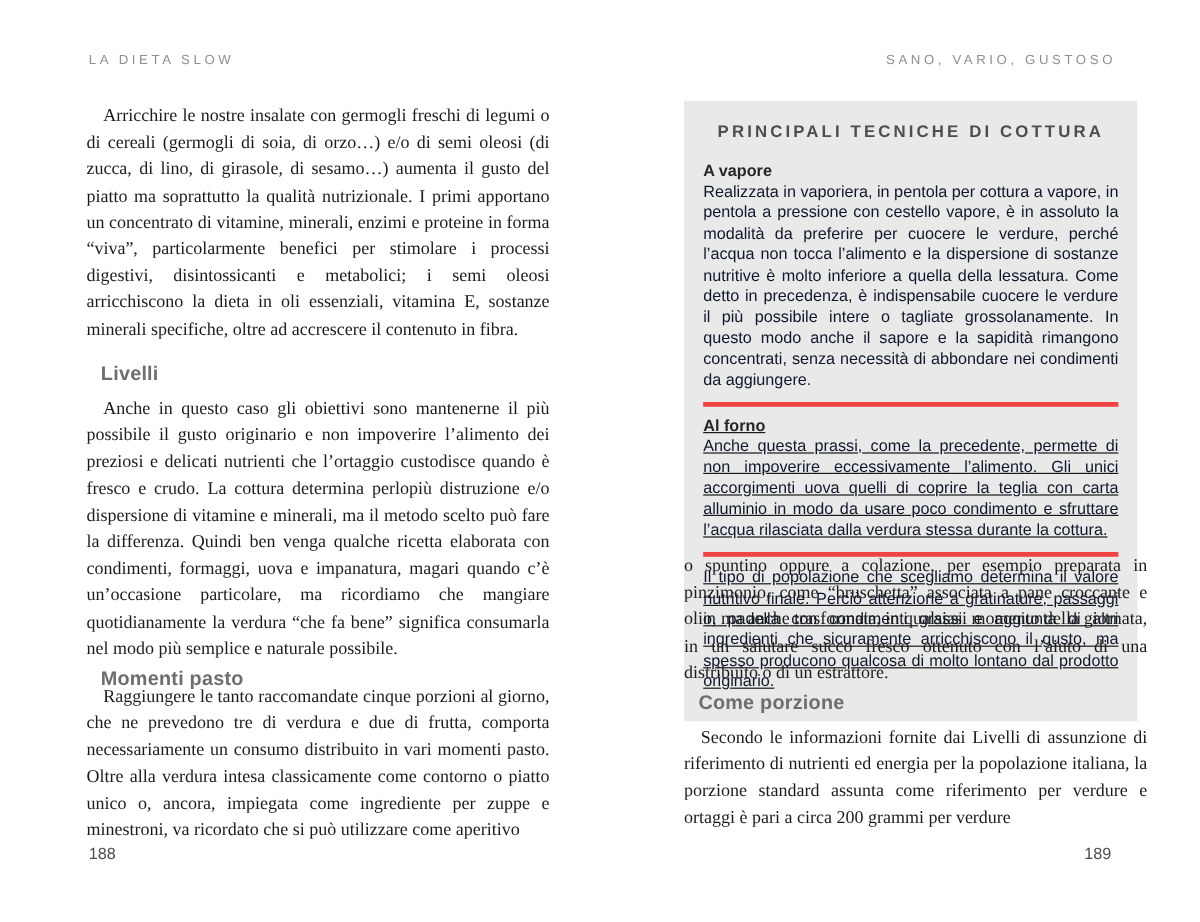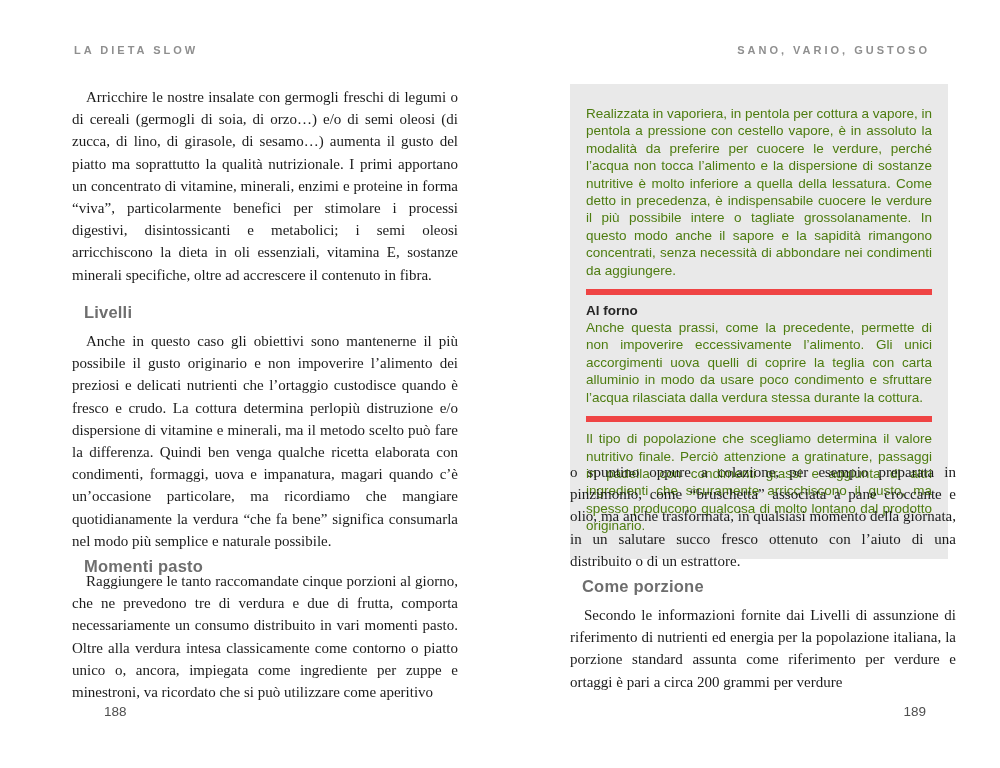--- a/index.html
+++ b/index.html
@@ -7,21 +7,21 @@
     width:1000px;height:768px;position:relative;background:#ffffff;
     font-family:"Liberation Serif","DejaVu Serif",serif;
     color:#1a1a1a;
     -webkit-font-smoothing:antialiased;
   }
 
   
   .running-head{
     position:absolute;top:44px;
     font-family:"Liberation Sans","DejaVu Sans",sans-serif;
-    font-size:11px;letter-spacing:3px;color:#8f8f8f;font-weight:700;
+    font-size:11px;letter-spacing:3px;color:#8f8f8f;font-weight:400;
     white-space:nowrap;
   }
   .rh-left{left:74px;}
   .rh-right{right:70px;margin-left:40px;}
 
   
   .col{position:absolute;width:386px;}
   .col-left{left:72px;}
   .col-right{left:570px;}
 
@@ -43,38 +43,38 @@
     background:#e9e9e9;box-sizing:border-box;
     padding:13px 16px 14px 16px;
   }
   .gray-box .box-title{
     margin:4px 0 10px 0;text-align:center;
     font-family:"Liberation Sans","DejaVu Sans",sans-serif;
     font-size:14px;font-weight:700;letter-spacing:2.6px;color:#4d4d4d;
     white-space:nowrap;
   }
   .box-section{padding:8px 0 10px 0;}
-  .box-section + .box-section{border-top:6px solid #ef4444;}
+  .box-section + .box-section{border-top:4px solid #ef4444;text-decoration:underline;}
   .box-section h3{
     margin:0 0 1px 0;
     font-family:"Liberation Sans","DejaVu Sans",sans-serif;
     font-size:13.5px;font-weight:700;color:#262626;
   }
   .box-section p{
     margin:0;font-family:"Liberation Sans","DejaVu Sans",sans-serif;
-    font-size:13.5px;line-height:17.4px;color:#4d7c0f;text-align:justify;
+    font-size:13.5px;line-height:17.4px;color:#0f172a;text-align:justify;
     hyphens:auto;-webkit-hyphens:auto;
   }
 
   .page-number{
     position:absolute;top:704px;
     font-family:"Liberation Sans","DejaVu Sans",sans-serif;
     font-size:13.5px;color:#4f4f4f;
   }
-  .pn-left{left:74px;margin-left:30px;}
+  .pn-left{left:74px;}
   .pn-right{right:74px;}
 </style>
 </head>
 <body>
 
 <div class="running-head rh-left">LA DIETA SLOW</div>
 
 <div class="col col-left" style="top:86px">
   <p class="body-text indent">Arricchire le nostre insalate con germogli freschi di legumi o di cereali (germogli di soia, di orzo…) e/o di semi oleosi (di zucca, di lino, di girasole, di sesamo…) aumenta il gusto del piatto ma soprattutto la qualità nutrizionale. I primi apportano un concentrato di vitamine, minerali, enzimi e proteine in forma “viva”, particolarmente benefici per stimolare i processi digestivi, disintossicanti e metabolici; i semi oleosi arricchiscono la dieta in oli essenziali, vitamina E, sostanze minerali specifiche, oltre ad accrescere il contenuto in fibra.</p>
 </div>
@@ -89,22 +89,24 @@
 
 <div class="col col-left" style="top:570px">
   <p class="body-text indent">Raggiungere le tanto raccomandate cinque porzioni al giorno, che ne prevedono tre di verdura e due di frutta, comporta necessariamente un consumo distribuito in vari momenti pasto. Oltre alla verdura intesa classicamente come contorno o piatto unico o, ancora, impiegata come ingrediente per zuppe e minestroni, va ricordato che si può utilizzare come aperitivo</p>
 </div>
 
 <div class="page-number pn-left">188</div>
 
 <div class="running-head rh-right">SANO, VARIO, GUSTOSO</div>
 
 <div class="gray-box">
+  <div class="box-title">PRINCIPALI TECNICHE DI COTTURA</div>
 
   <div class="box-section">
+    <h3>A vapore</h3>
     <p>Realizzata in vaporiera, in pentola per cottura a vapore, in pentola a pressione con cestello vapore, è in assoluto la modalità da preferire per cuocere le verdure, perché l’acqua non tocca l’alimento e la dispersione di sostanze nutritive è molto inferiore a quella della lessatura. Come detto in precedenza, è indispensabile cuocere le verdure il più possibile intere o tagliate grossolanamente. In questo modo anche il sapore e la sapidità rimangono concentrati, senza necessità di abbondare nei condimenti da aggiungere.</p>
   </div>
 
   <div class="box-section">
     <h3>Al forno</h3>
     <p>Anche questa prassi, come la precedente, permette di non impoverire eccessivamente l’alimento. Gli unici accorgimenti uova quelli di coprire la teglia con carta alluminio in modo da usare poco condimento e sfruttare l’acqua rilasciata dalla verdura stessa durante la cottura.</p>
   </div>
 
   <div class="box-section">
     <p>Il tipo di popolazione che scegliamo determina il valore nutritivo finale. Perciò attenzione a gratinature, passaggi in padella con condimenti grassi e aggiunta di altri ingredienti che sicuramente arricchiscono il gusto, ma spesso producono qualcosa di molto lontano dal prodotto originario.</p>

